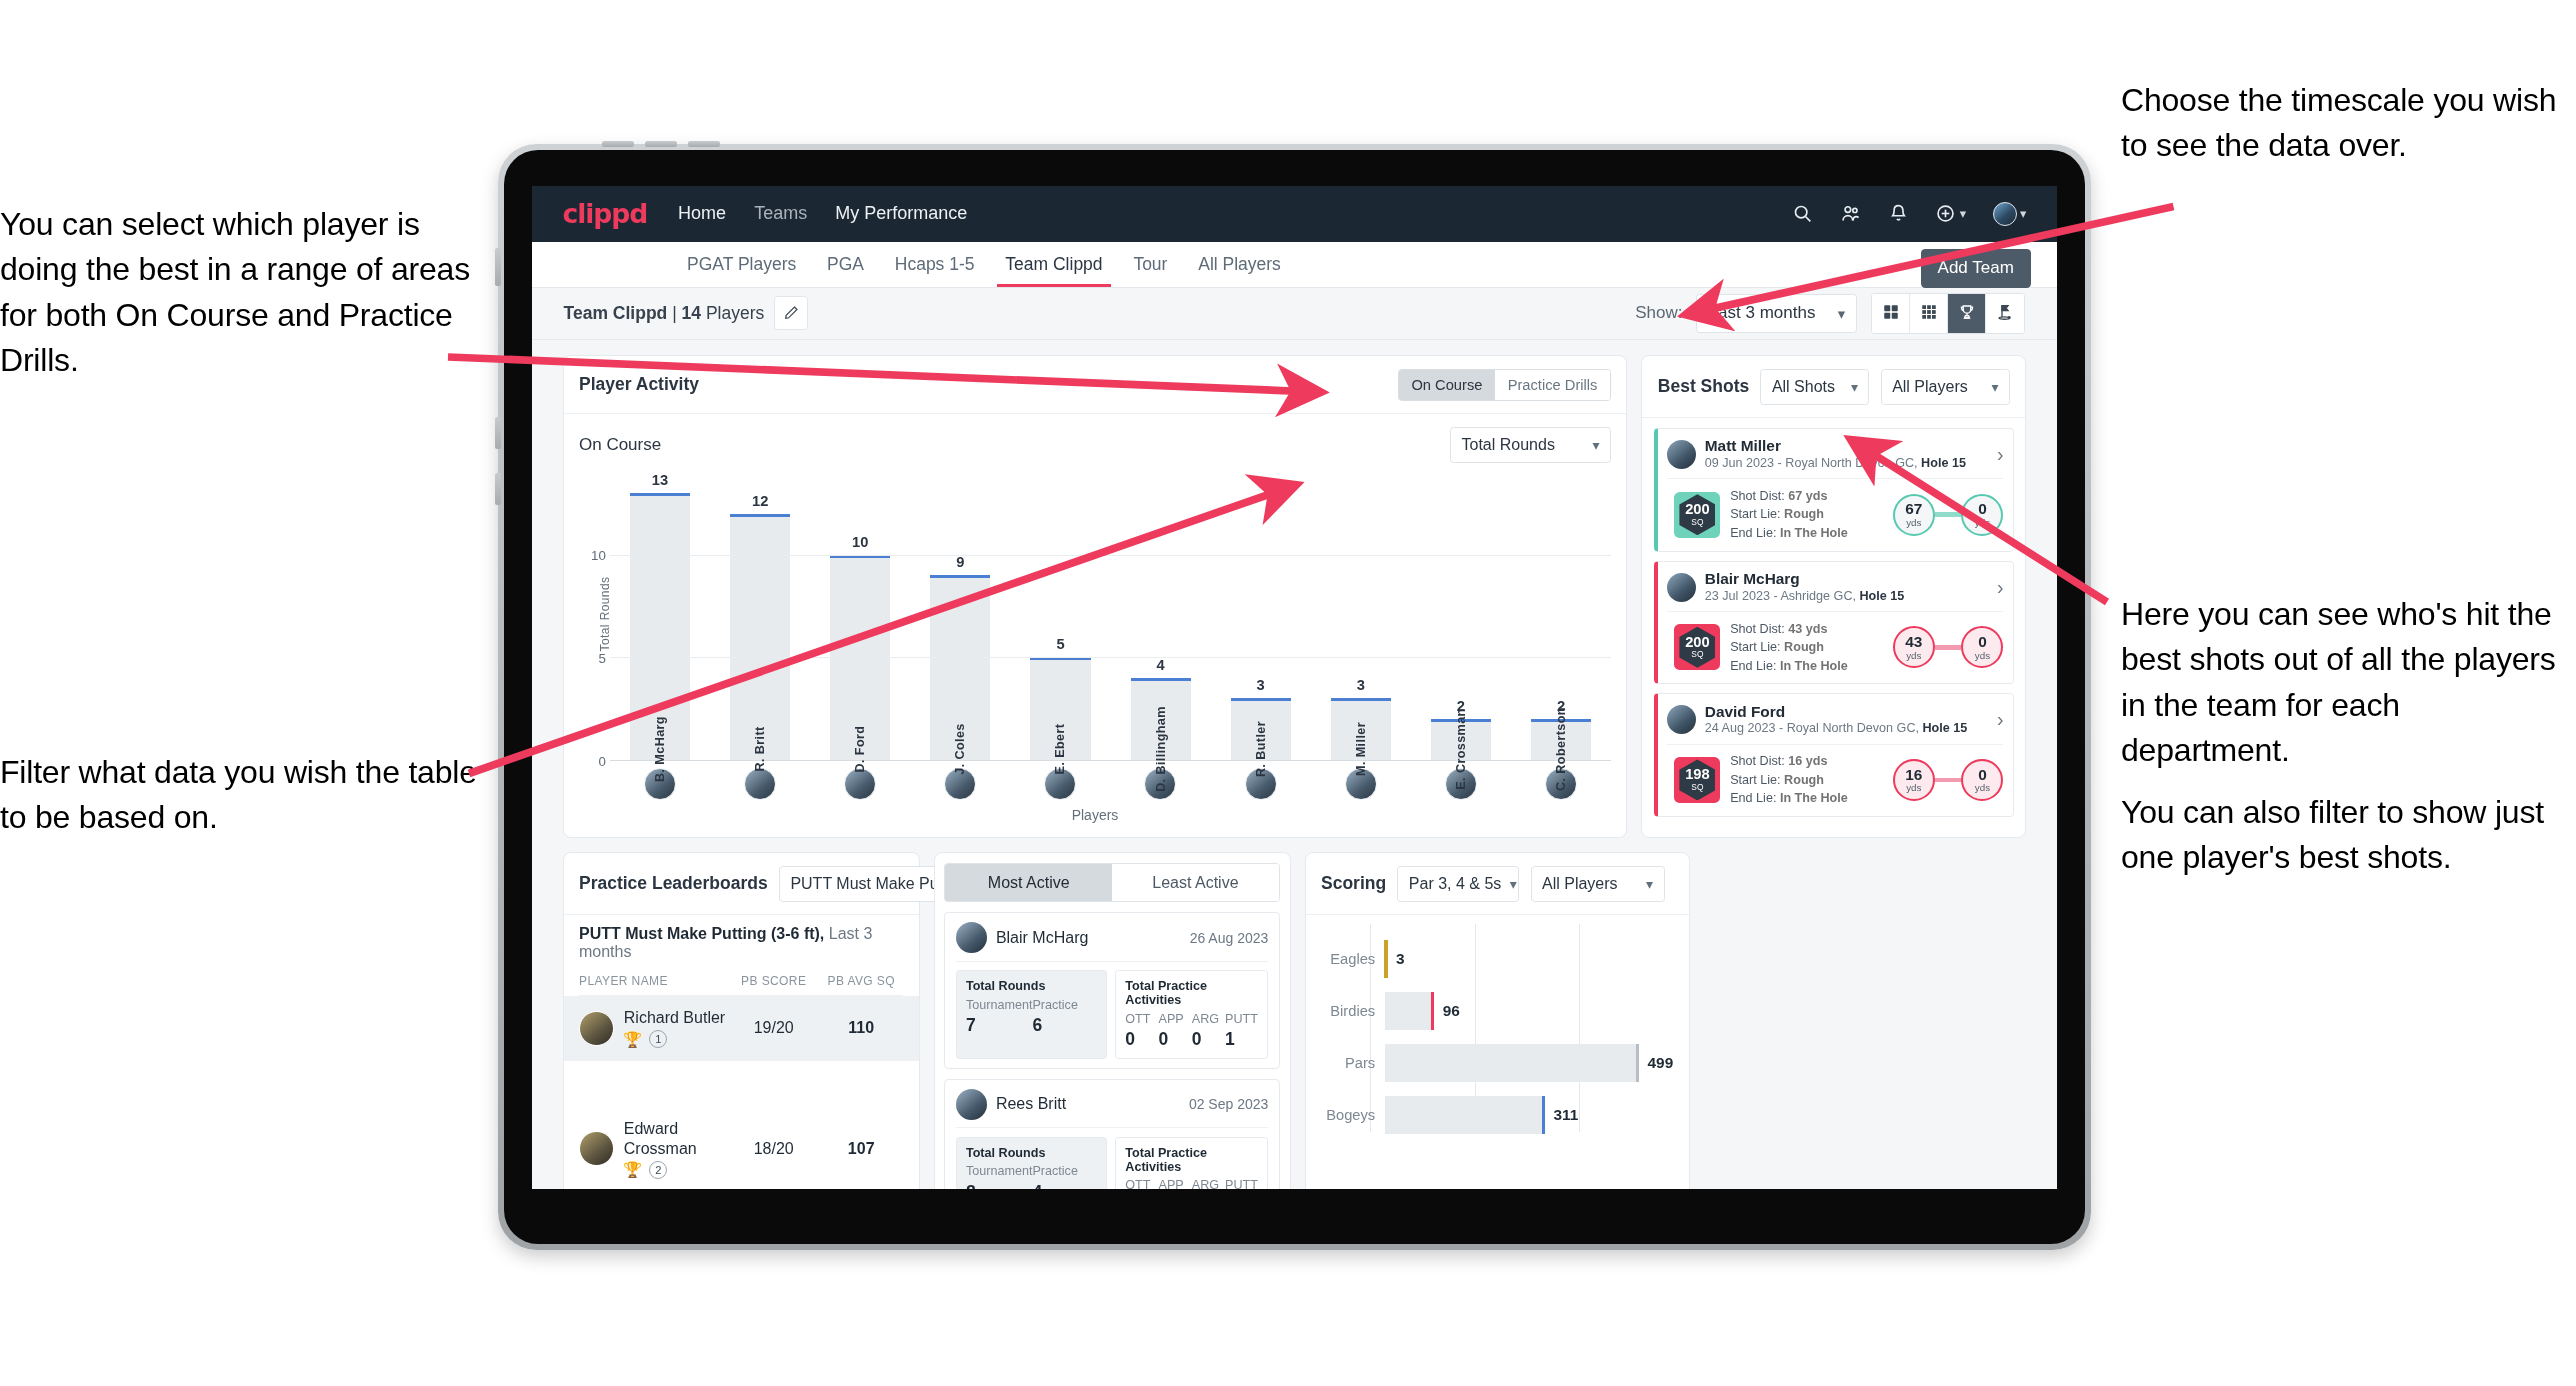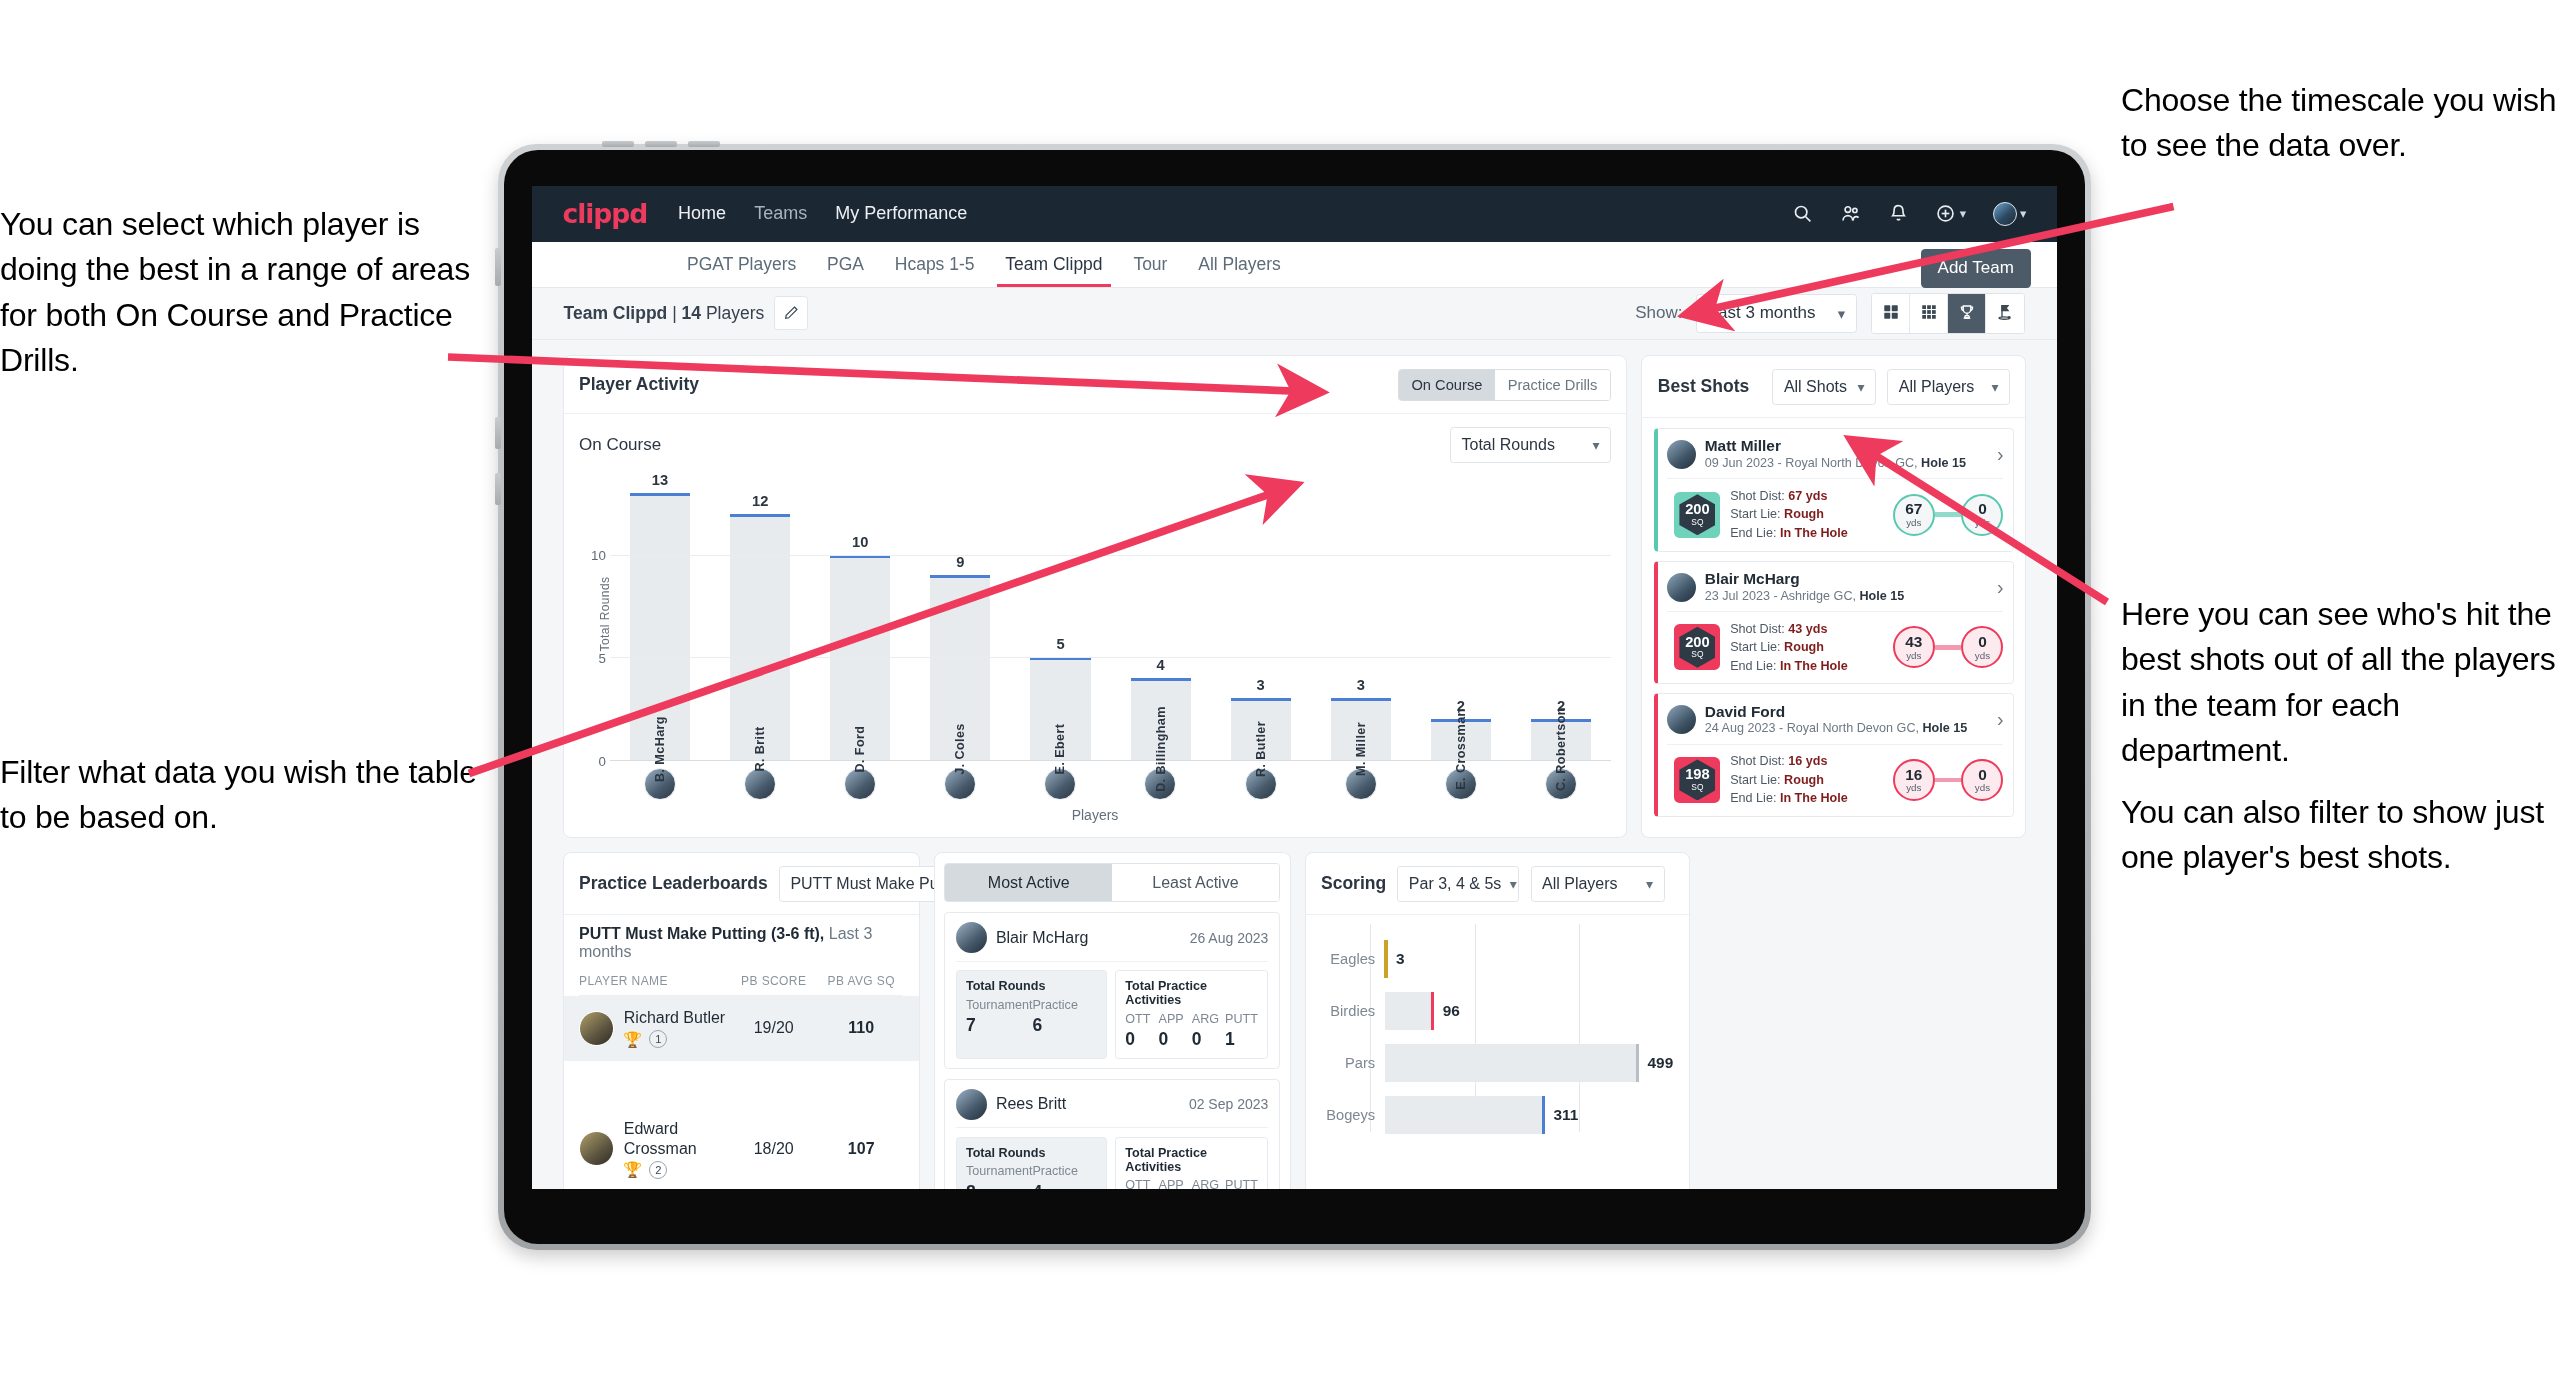--- a/index.html
+++ b/index.html
@@ -210,21 +210,21 @@
   .hexbadge.pink { background: #ee3a5c; }
   .hex {
     width: 36px; height: 41px; background: #2e3a46;
     clip-path: polygon(50% 0%, 100% 25%, 100% 75%, 50% 100%, 0% 75%, 0% 25%);
     display: flex; flex-direction: column; align-items: center; justify-content: center;
     color: #fff;
   }
   .hex .n { font-size: 14.7px; font-weight: 700; line-height: 1; }
   .hex .u { font-size: 8.4px; line-height: 1.3; }
   .shot-lines { font-size: 12.6px; color: #4c5864; line-height: 1.46; }
-  .shot-lines b { color: #7f1d1d; }
+  .shot-lines b { color: #737373; }
   .dumb { margin-left: auto; display: flex; align-items: center; }
   .dcircle {
     width: 42px; height: 42px; border-radius: 50%; display: flex; flex-direction: column;
     align-items: center; justify-content: center; background: #f4f6f8;
   }
   .dcircle.teal { border: 2.1px solid #57c9b0; }
   .dcircle.pink { border: 2.1px solid #ee3a5c; background: #fdeaee;}
   .dcircle .n { font-size: 15.4px; font-weight: 700; color: #1f2a35; line-height: 1; }
   .dcircle .u { font-size: 9.8px; color: #56626e; }
   .dbar { width: 26.6px; height: 4.9px; }
@@ -591,21 +591,21 @@
                   <div class="av-cell">
                     <div class="av"></div>
                   </div>
                 </div>
             <div class="xaxis-title">Players</div>
           </div>
 
           <div class="card" id="bs">
             <div class="card-hd">
               <div class="card-title">Best Shots</div>
-              <div class="sel" style="width:112px;margin-left:12px;">
+              <div class="sel" style="width:112px;">
                 <span>All Shots</span>
                 <span class="cv">▾</span>
               </div>
               <div class="sel" style="width:133px;">
                 <span>All Players</span>
                 <span class="cv">▾</span>
               </div>
             </div>
             <div class="bs-body" id="bs-body">
                   <div class="shot teal">

